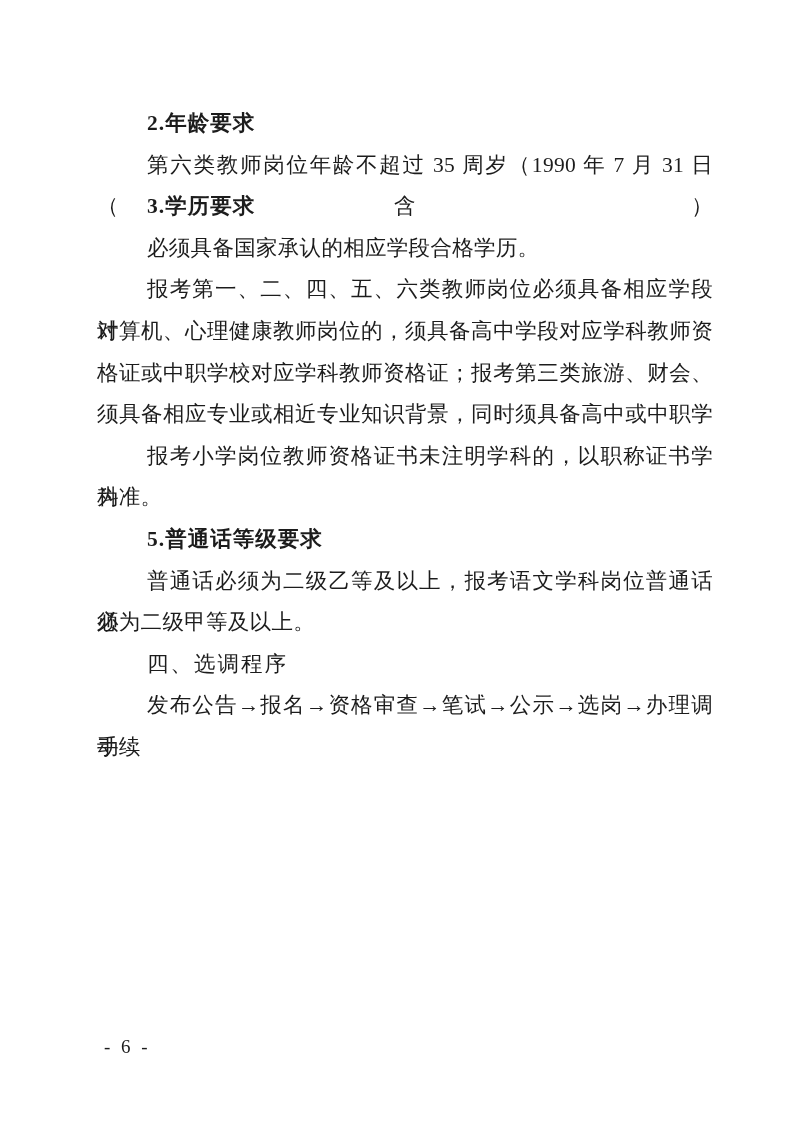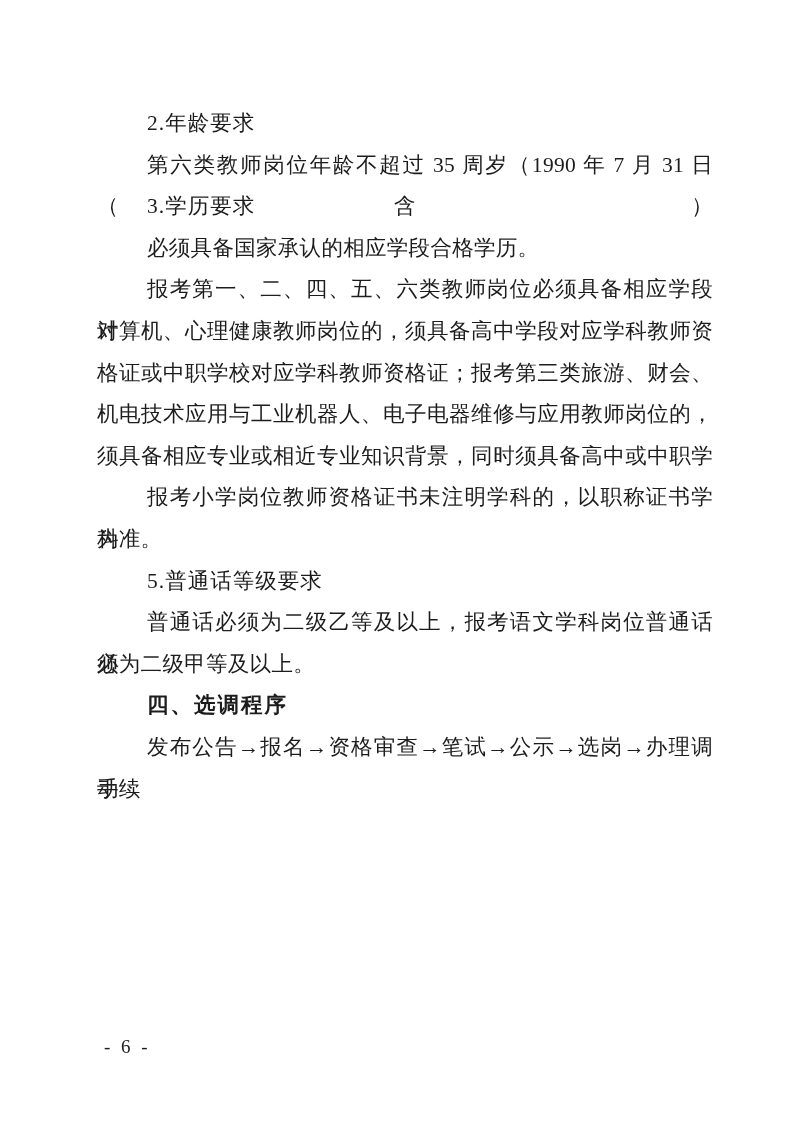--- a/index.html
+++ b/index.html
@@ -31,26 +31,26 @@
   }
   .line.indent {
     text-indent: 50px;
   }
   .line.j {
     text-align: justify;
     text-align-last: justify;
     text-justify: inter-ideograph;
   }
   .line.h-serif {
-    font-weight: normal;
+    font-weight: bold;
     letter-spacing: 1px;
   }
   .line.h-sans {
     font-family: "Liberation Sans", "DejaVu Sans", sans-serif;
-    font-weight: bold;
+    font-weight: normal;
     letter-spacing: 2px;
   }
   .footer {
     position: absolute;
     left: 104px;
     top: 1034px;
     font-size: 19px;
     line-height: 26px;
     letter-spacing: 3px;
     color: #1c1c1c;
@@ -61,21 +61,20 @@
 
 <div class="page">
   <div class="content">
       <div class="line h-serif indent">2.年龄要求</div>
       <div class="line indent j">第六类教师岗位年龄不超过 35 周岁（1990 年 7 月 31 日（含）</div>
       <div class="line h-serif indent">3.学历要求</div>
       <div class="line indent">必须具备国家承认的相应学段合格学历。</div>
       <div class="line indent j">报考第一、二、四、五、六类教师岗位必须具备相应学段对</div>
       <div class="line j">计算机、心理健康教师岗位的，须具备高中学段对应学科教师资</div>
       <div class="line j">格证或中职学校对应学科教师资格证；报考第三类旅游、财会、</div>
-      <div class="line j">机电技术应用与工业机器人、电子电器维修与应用教师岗位的，</div>
       <div class="line j">须具备相应专业或相近专业知识背景，同时须具备高中或中职学</div>
       <div class="line indent j">报考小学岗位教师资格证书未注明学科的，以职称证书学科</div>
       <div class="line">为准。</div>
       <div class="line h-serif indent">5.普通话等级要求</div>
       <div class="line indent j">普通话必须为二级乙等及以上，报考语文学科岗位普通话必</div>
       <div class="line">须为二级甲等及以上。</div>
       <div class="line h-sans indent">四、选调程序</div>
       <div class="line indent j">发布公告→报名→资格审查→笔试→公示→选岗→办理调动</div>
       <div class="line">手续</div>
     </div>

